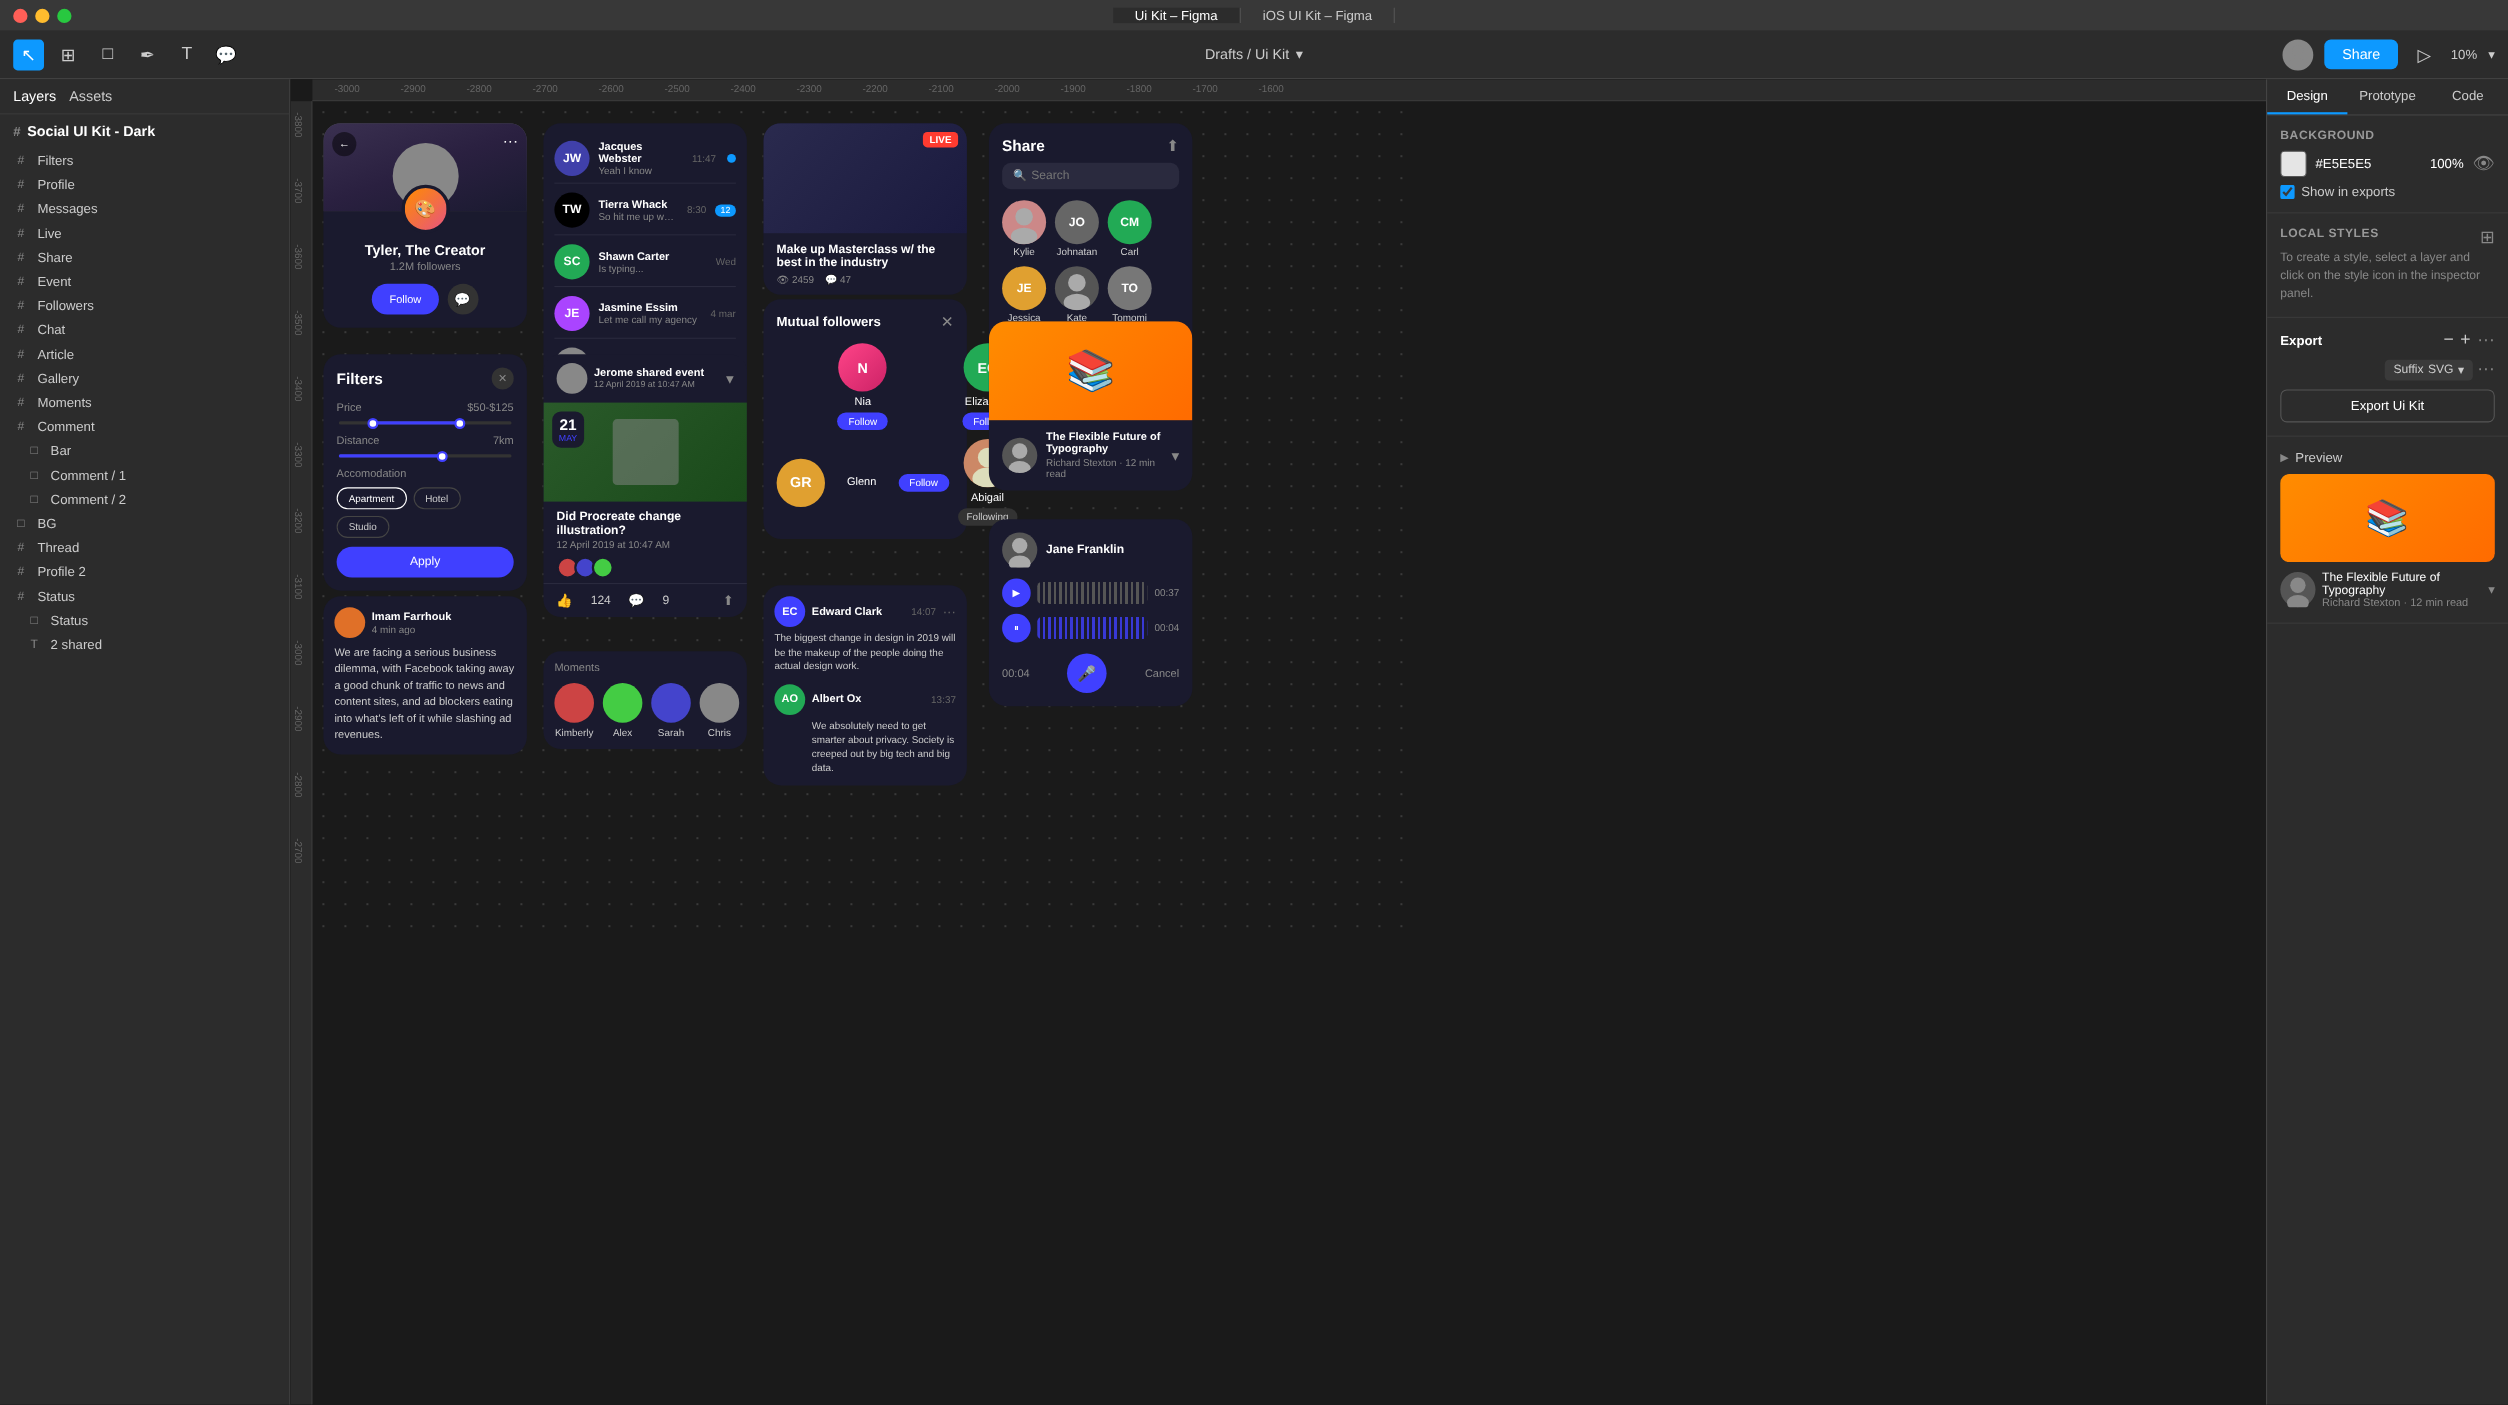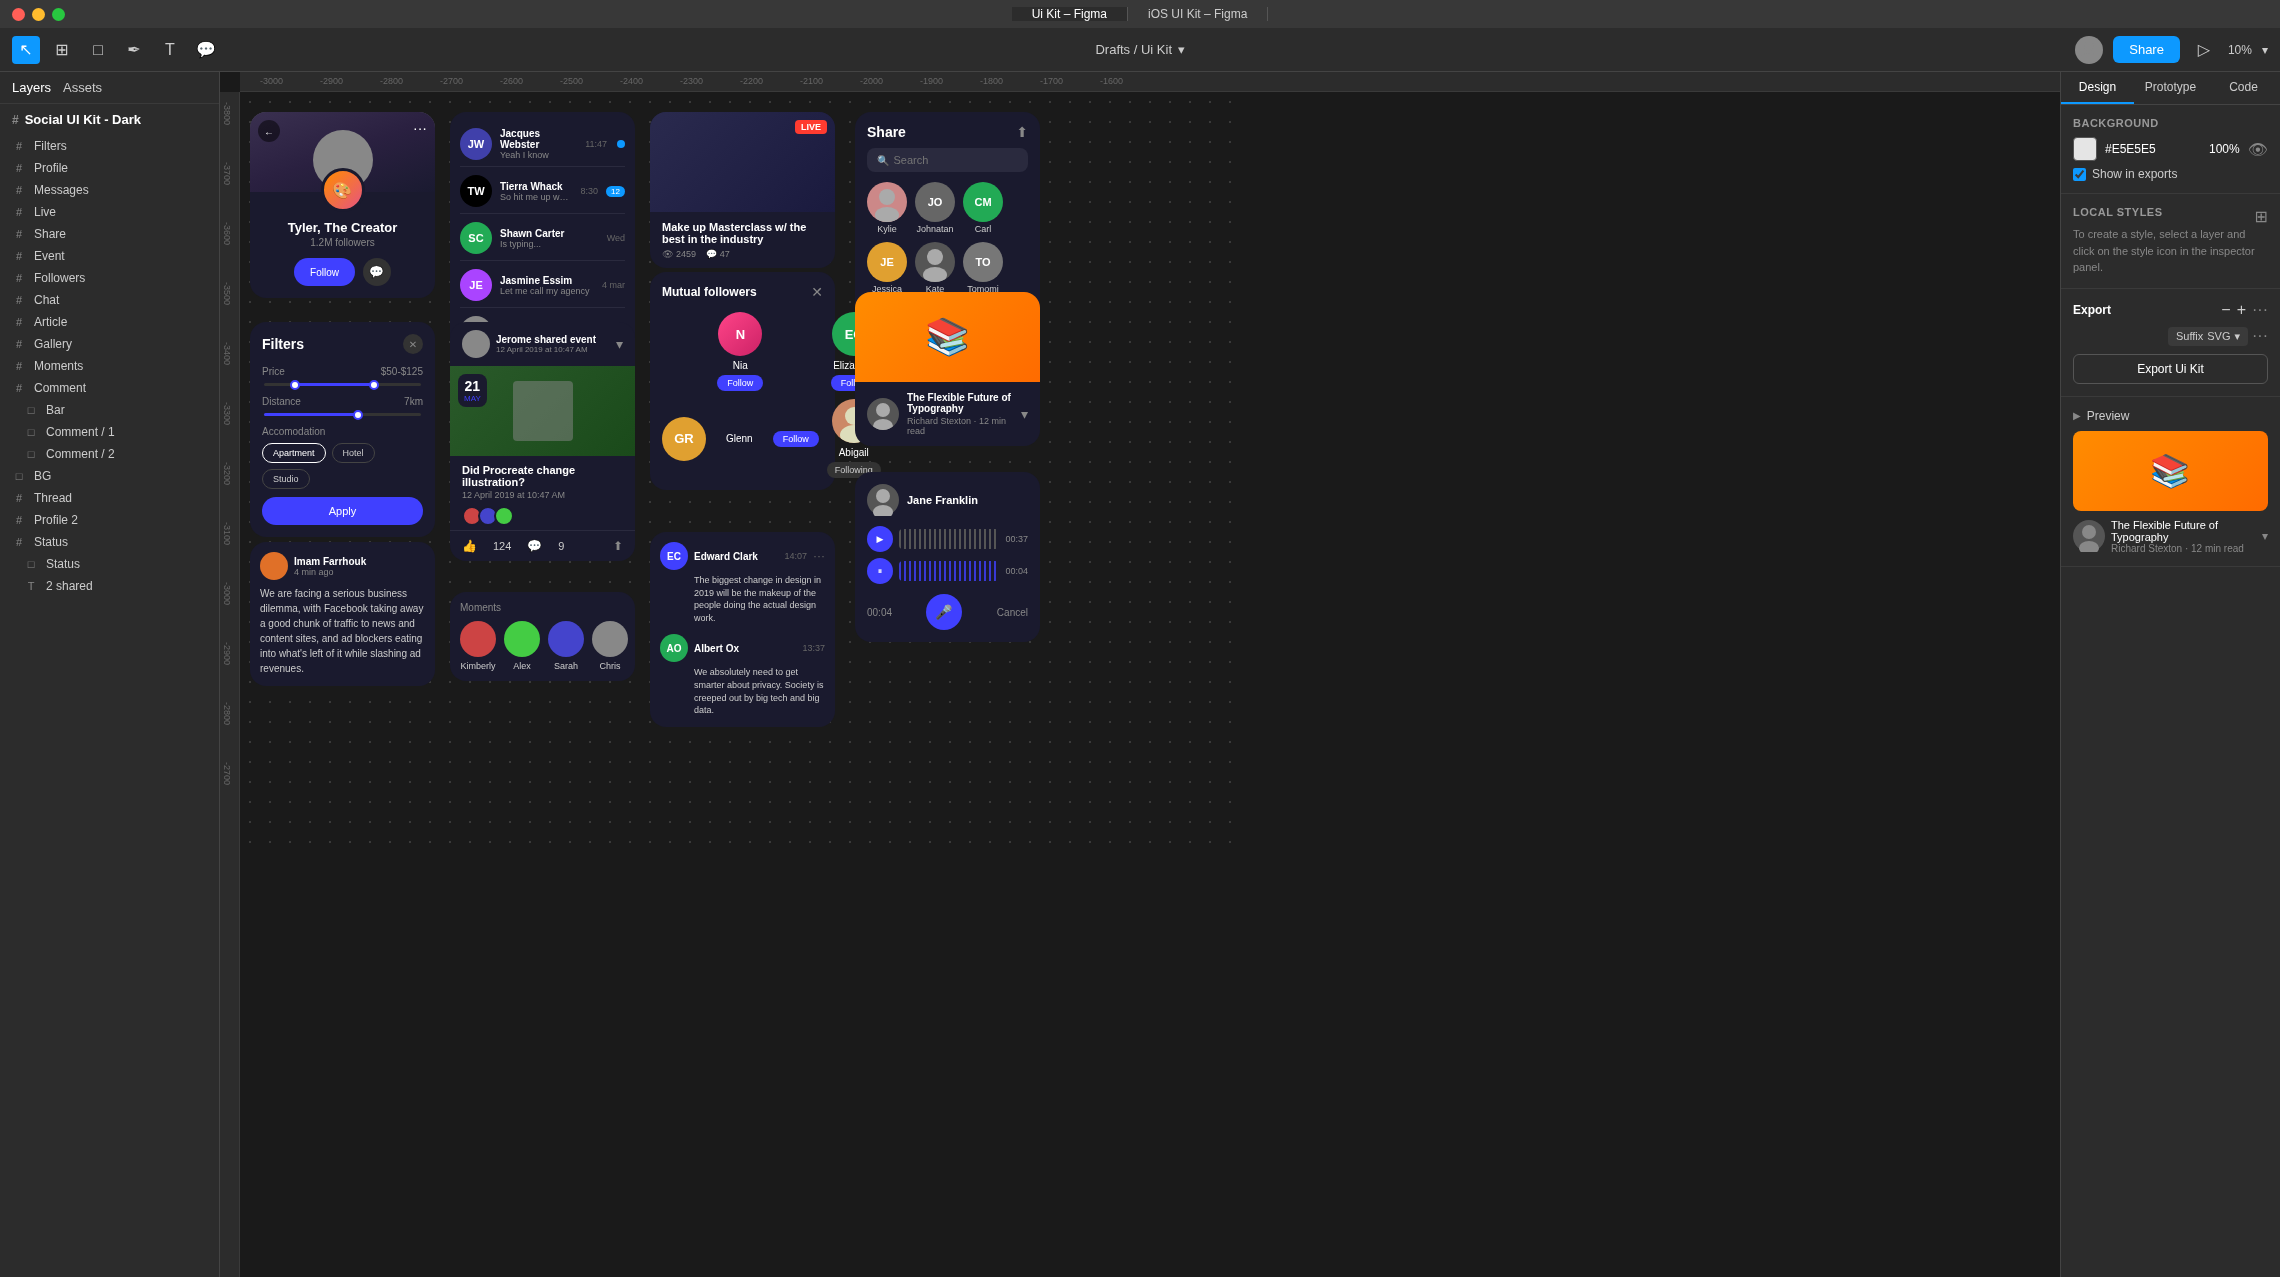--- a/index.html
+++ b/index.html
@@ -38,21 +38,21 @@
     .share-btn { background: #0d99ff; color: #fff; border: none; padding: 6px 16px; border-radius: 6px; font-size: 13px; cursor: pointer; }
     .zoom-text { font-size: 12px; color: #ccc; }
     .avatar-sm { width: 28px; height: 28px; border-radius: 50%; background: #888; overflow: hidden; display: flex; align-items: center; justify-content: center; font-size: 11px; }
     .tool-icon { width: 28px; height: 28px; display: flex; align-items: center; justify-content: center; color: #ccc; font-size: 16px; cursor: pointer; border-radius: 4px; }
     .tool-icon.active { background: #0d99ff; color: #fff; }
 
     
     .main-layout { display: flex; height: calc(100vh - 72px); }
 
     
-    .left-panel { width: 220px; background: #2c2c2c; border-right: 1px solid #444; display: flex; flex-direction: column; flex-shrink: 0; }
+    .left-panel { width: 264px; background: #2c2c2c; border-right: 1px solid #444; display: flex; flex-direction: column; flex-shrink: 0; }
     .left-panel-header { display: flex; align-items: center; padding: 8px 12px; gap: 12px; border-bottom: 1px solid #3a3a3a; }
     .left-panel-tab { font-size: 13px; color: #ccc; cursor: pointer; }
     .left-panel-tab.active { color: #fff; }
     .panel-title { display: flex; align-items: center; justify-content: space-between; padding: 8px 12px; }
     .panel-title-text { font-size: 13px; font-weight: 600; color: #fff; display: flex; align-items: center; gap: 6px; }
     .layer-item { display: flex; align-items: center; padding: 4px 12px; gap: 8px; cursor: pointer; font-size: 12px; color: #ccc; }
     .layer-icon { width: 14px; height: 14px; display: flex; align-items: center; justify-content: center; font-size: 11px; color: #888; flex-shrink: 0; }
 
     
     .canvas-area { flex: 1; background: #1a1a1a; overflow: hidden; position: relative; }
@@ -602,21 +602,21 @@
         </div>
 
         <div style="position:absolute;left:410px;top:440px;width:185px;background:#1a1a2e;border-radius:16px;padding:10px;">
           <div style="margin-bottom:10px;">
             <div style="display:flex;align-items:center;gap:6px;margin-bottom:4px;">
               <div style="width:28px;height:28px;border-radius:50%;background:#4040ff;display:flex;align-items:center;justify-content:center;font-size:10px;font-weight:700;color:#fff;flex-shrink:0;">EC</div>
               <span style="font-size:10px;font-weight:600;color:#fff;">Edward Clark</span>
               <span style="font-size:9px;color:#666;margin-left:auto;">14:07</span>
               <span style="color:#666;font-size:12px;cursor:pointer;">···</span>
             </div>
-            <p style="font-size:9px;color:#ccc;line-height:1.4;margin-left:34px;">The biggest change in design in 2019 will be the makeup of the people doing the actual design work.</p>
+            <p style="font-size:9px;color:#ccc;line-height:1.4;">The biggest change in design in 2019 will be the makeup of the people doing the actual design work.</p>
           </div>
           <div>
             <div style="display:flex;align-items:center;gap:6px;margin-bottom:4px;">
               <div style="width:28px;height:28px;border-radius:50%;background:#22aa55;display:flex;align-items:center;justify-content:center;font-size:10px;font-weight:700;color:#fff;flex-shrink:0;">AO</div>
               <span style="font-size:10px;font-weight:600;color:#fff;">Albert Ox</span>
               <span style="font-size:9px;color:#666;margin-left:auto;">13:37</span>
             </div>
             <p style="font-size:9px;color:#ccc;line-height:1.4;margin-left:34px;">We absolutely need to get smarter about privacy. Society is creeped out by big tech and big data.</p>
           </div>
         </div>

